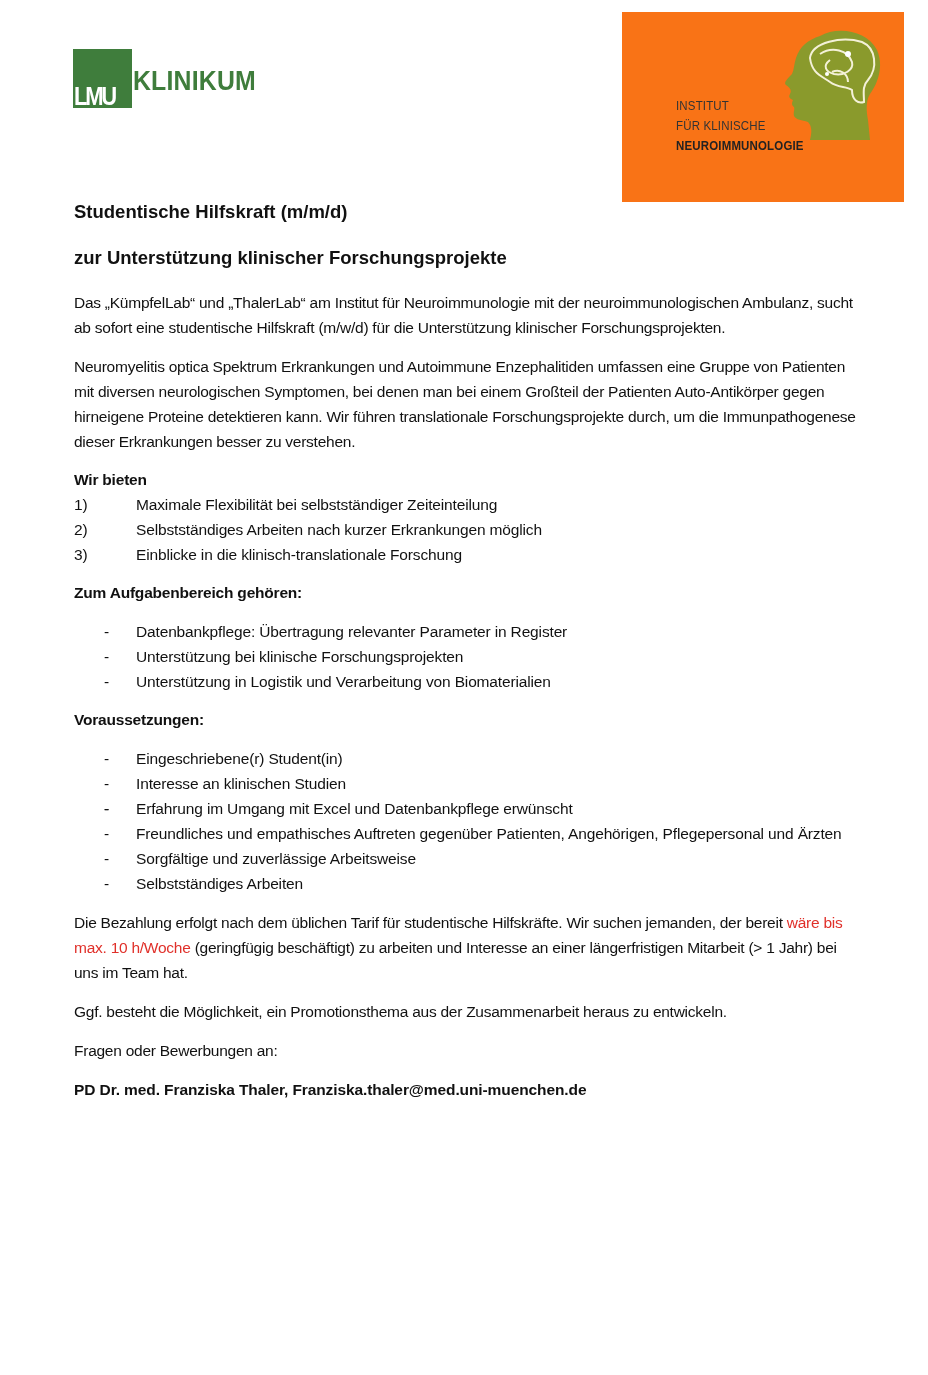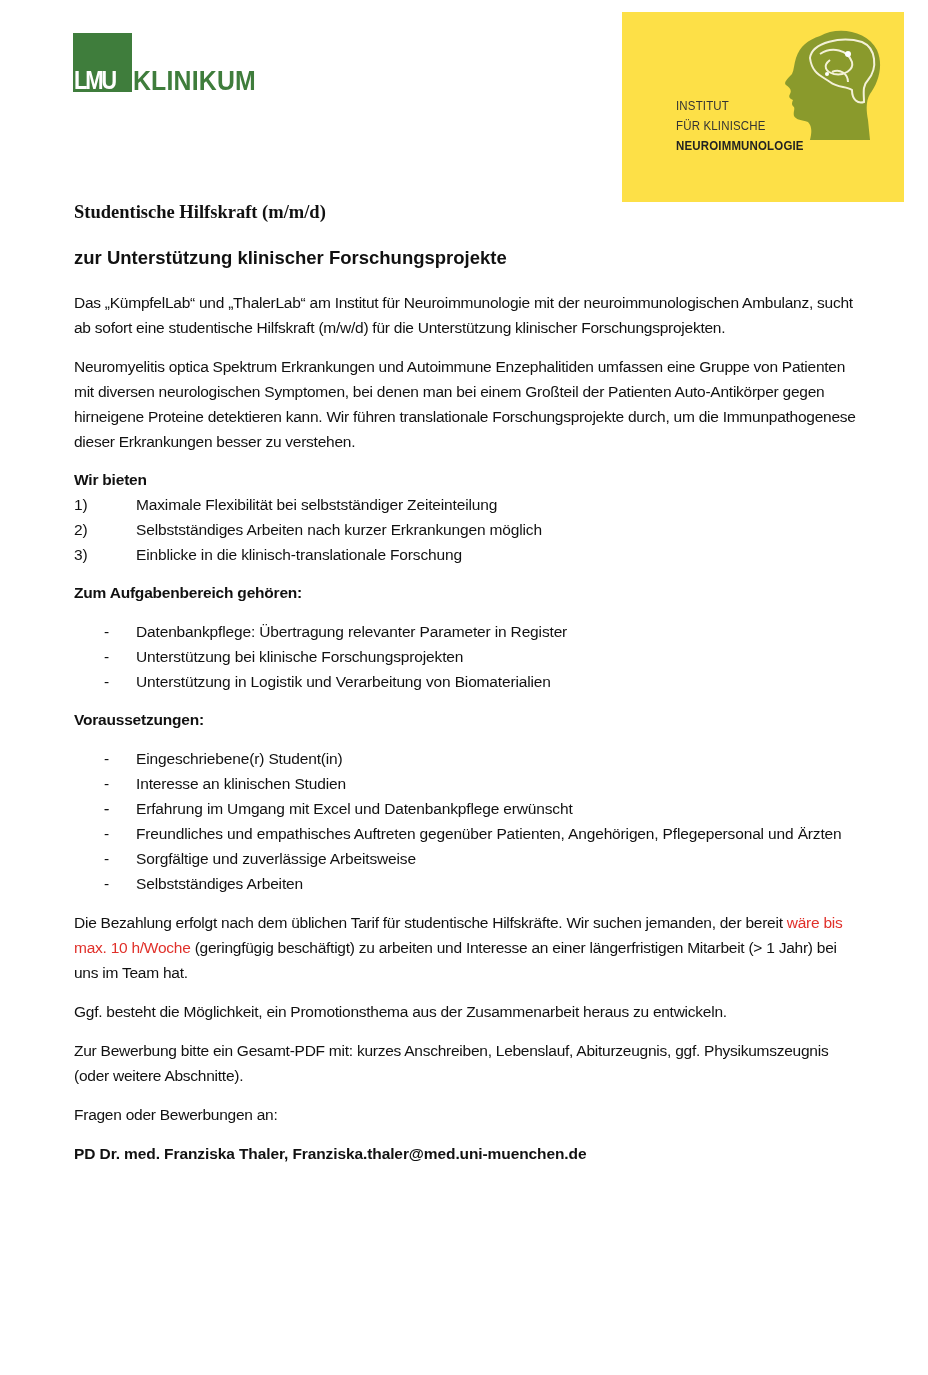--- a/index.html
+++ b/index.html
@@ -2,40 +2,40 @@
 <html><head>
 <meta charset="utf-8">
 <style>
   html, body { margin: 0; padding: 0; background: #ffffff; }
   body { width: 928px; height: 1375px; position: relative; overflow: hidden;
          font-family: "Liberation Sans", sans-serif; color: #111; }
   .page { position: absolute; left: 0; top: 0; width: 928px; height: 1375px; }
 
   
   .lmu-logo { position: absolute; left: 73px; top: 33px; height: 60px; width: 215px; }
-  .lmu-box { position: absolute; left: 0; top: 0; width: 59px; height: 59px; background: #3f7d3c; }
+  .lmu-box { position: absolute; left: 0; top: 16px; width: 59px; height: 59px; background: #3f7d3c; }
   .lmu-box-text { position: absolute; left: 1px; bottom: -3px; color: #fff; font-weight: bold;
                   font-size: 25px; letter-spacing: -2.5px; line-height: 30px; font-family: "Liberation Sans", sans-serif; transform: scaleX(0.88); transform-origin: left bottom; }
   .lmu-word { position: absolute; left: 60px; bottom: -3px; color: #3f7d3c; font-weight: bold;
               font-size: 27px; line-height: 30px; letter-spacing: 0.2px; transform: scaleX(0.92); transform-origin: left bottom; }
 
   
-  .inst-logo { position: absolute; left: 622px; top: 12px; width: 282px; height: 190px; background: #fde047; }
+  .inst-logo { position: absolute; left: 622px; top: 12px; width: 282px; height: 190px; background: #f97316; }
   .inst-head { position: absolute; left: 160px; top: 16px; width: 100px; height: 115px; }
   .inst-line { position: absolute; left: 54px; font-family: "Liberation Sans", sans-serif; color: #333;
                font-size: 13.5px; letter-spacing: 0.2px; transform: scaleX(0.85); transform-origin: left; }
   .inst-l1 { top: 86px; }
   .inst-l2 { top: 106px; }
   .inst-l3 { top: 126px; font-weight: bold; color: #222; }
 
   
   .content { position: absolute; left: 74px; top: 198px; width: 790px;
              font-family: "Liberation Sans", sans-serif; font-size: 15.5px; line-height: 25px; }
   .content p { margin: 0; }
-  .h1 { font-weight: bold; font-size: 18.5px; line-height: 28px; margin: 0; font-family: Liberation Serif, serif; }
+  .h1 { font-weight: bold; font-size: 18.5px; line-height: 28px; margin: 0; }
   .h2 { font-weight: bold; font-size: 18.5px; line-height: 28px; margin-top: 18px !important; }
   .para { margin-top: 14px !important; letter-spacing: -0.25px; }
   .para-first { margin-top: 18px !important; }
   .section-head { font-weight: bold; margin-top: 13px !important; letter-spacing: -0.2px; }
   .num-list, .dash-list { list-style: none; padding: 0; margin: 0; }
   .num-item, .dash-item { position: relative; padding-left: 62px; letter-spacing: -0.15px; }
   .num-marker { position: absolute; left: 0; top: 0; }
   .dash-list { margin-top: 14px; }
   .dash-marker { position: absolute; left: 30px; top: 0; }
   .red { color: #e0302a; }
@@ -104,17 +104,16 @@
       <li class="dash-item"><span class="dash-marker">-</span></li>
       <li class="dash-item"><span class="dash-marker">-</span><span>Erfahrung im Umgang mit Excel und Datenbankpflege erwünscht</span></li>
       <li class="dash-item"><span class="dash-marker">-</span><span>Freundliches und empathisches Auftreten gegenüber Patienten, Angehörigen, Pflegepersonal und Ärzten</span></li>
       <li class="dash-item"><span class="dash-marker">-</span><span>Sorgfältige und zuverlässige Arbeitsweise</span></li>
       <li class="dash-item"><span class="dash-marker">-</span><span>Selbstständiges Arbeiten</span></li>
     </ul>
 
     <p class="para"><span>Die Bezahlung erfolgt nach dem üblichen Tarif für studentische Hilfskräfte. Wir suchen jemanden, der bereit </span><span class="red">wäre bis max. 10 h/Woche</span><span> (geringfügig beschäftigt) zu arbeiten und Interesse an einer längerfristigen Mitarbeit (&gt; 1 Jahr) bei uns im Team hat.</span></p>
 
     <p class="para">Ggf. besteht die Möglichkeit, ein Promotionsthema aus der Zusammenarbeit heraus zu entwickeln.</p>
-    <p class="para">Zur Bewerbung bitte ein Gesamt-PDF mit: kurzes Anschreiben, Lebenslauf, Abiturzeugnis, ggf. Physikumszeugnis (oder weitere Abschnitte).</p>
     <p class="para">Fragen oder Bewerbungen an:</p>
     <p class="contact">PD Dr. med. Franziska Thaler, Franziska.thaler@med.uni-muenchen.de</p>
   </div>
 </div>
 
 </body></html>

